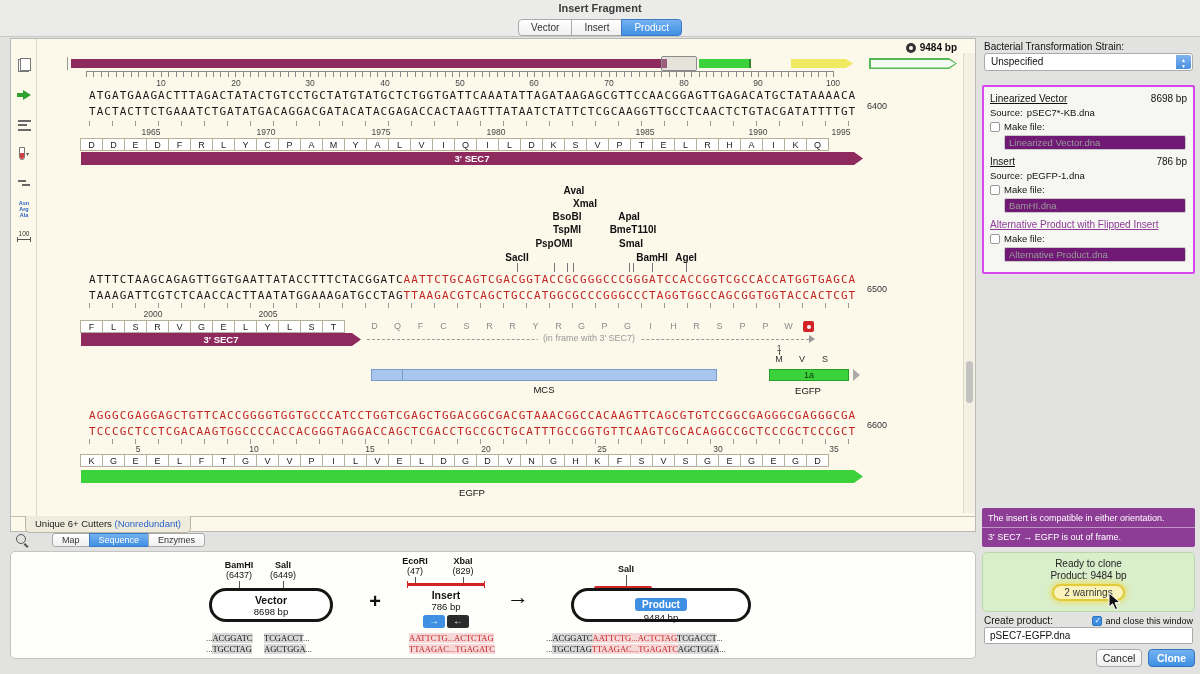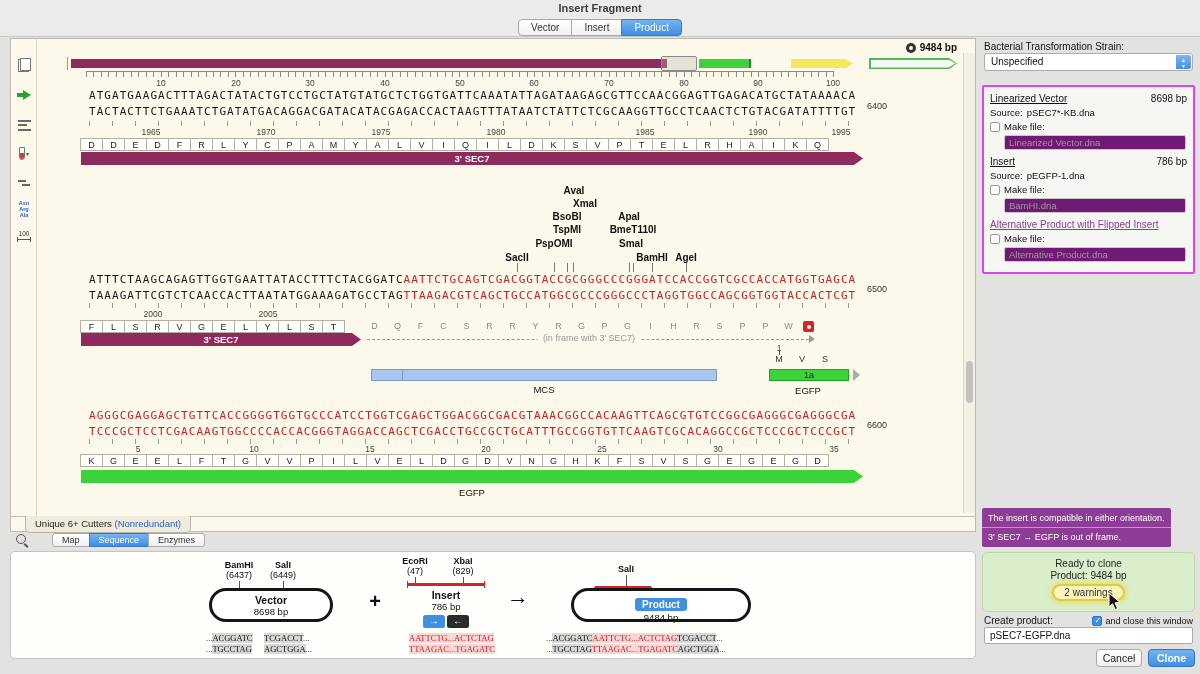--- a/index.html
+++ b/index.html
@@ -141,21 +141,21 @@
 .frow{display:flex;justify-content:space-between}
 .ftitle{text-decoration:underline}
 .ftitle.purple{color:#8d3d96}
 .fsource{font-size:9.5px;margin-top:3px}
 .fsource .src-val{margin-left:4px}
 .fmake{display:flex;align-items:center;gap:4px;margin-top:3px;font-size:9.5px}
 .cb{width:10px;height:10px;border:1px solid #9a9a9a;background:#fff;border-radius:2px;flex:none;position:relative}
 .cb.checked{background:var(--accent-blue,#3f8fe3);border-color:#2f74c0}
 .cb.checked::after{content:"✓";position:absolute;left:1px;top:-1px;color:#fff;font-size:8px}
 .finput{margin:3px 0 6px 14px;width:182px;height:15px;background:#701a75;border:1px solid #c9c9c7;border-radius:2px;font-size:9.5px;color:#9a9a9a;line-height:13px;padding-left:4px;white-space:nowrap;overflow:hidden}
-.notice{position:absolute;left:0;top:470px;width:189px;background:var(--notice-purple,#8d3d96);color:#fff;border-radius:2px;font-size:9px}
+.notice{position:absolute;left:0;top:470px;width:213px;background:var(--notice-purple,#8d3d96);color:#fff;border-radius:2px;font-size:9px}
 .notice .n1{padding:5px 6px 4px}
 .notice .n2{padding:4px 6px 5px;border-top:1px solid rgba(255,255,255,.45)}
 .ready{position:absolute;left:0;top:514px;width:213px;height:60px;background:var(--ready-green,#d9efcc);border:1px solid #b9d8a9;border-radius:5px;text-align:center;color:#222;padding-top:5px}
 .ready .r2{margin-top:1px}
 .warn-btn{display:inline-block;margin-top:3px;padding:1px 10px;background:var(--warning-yellow,#faf4bb);border:2px solid #e2ca39;border-radius:9px;font-size:10px;color:#333;box-shadow:0 0 6px 1px rgba(238,216,74,.95)}
 .cursor-svg{position:absolute;left:126px;top:554px;z-index:5}
 .create-row{position:absolute;left:2px;top:577px;width:209px;display:flex;justify-content:space-between;align-items:center}
 .closecb{display:flex;gap:3px;align-items:center;font-size:9px}
 .product-input{position:absolute;left:2px;top:589px;width:209px;height:17px;background:#fff;border:1px solid #a9a9a9;border-radius:2px;line-height:15px;padding-left:5px}
 .btn{position:absolute;top:611px;height:18px;border-radius:4px;font-size:10.5px;text-align:center;line-height:16px;cursor:default}

